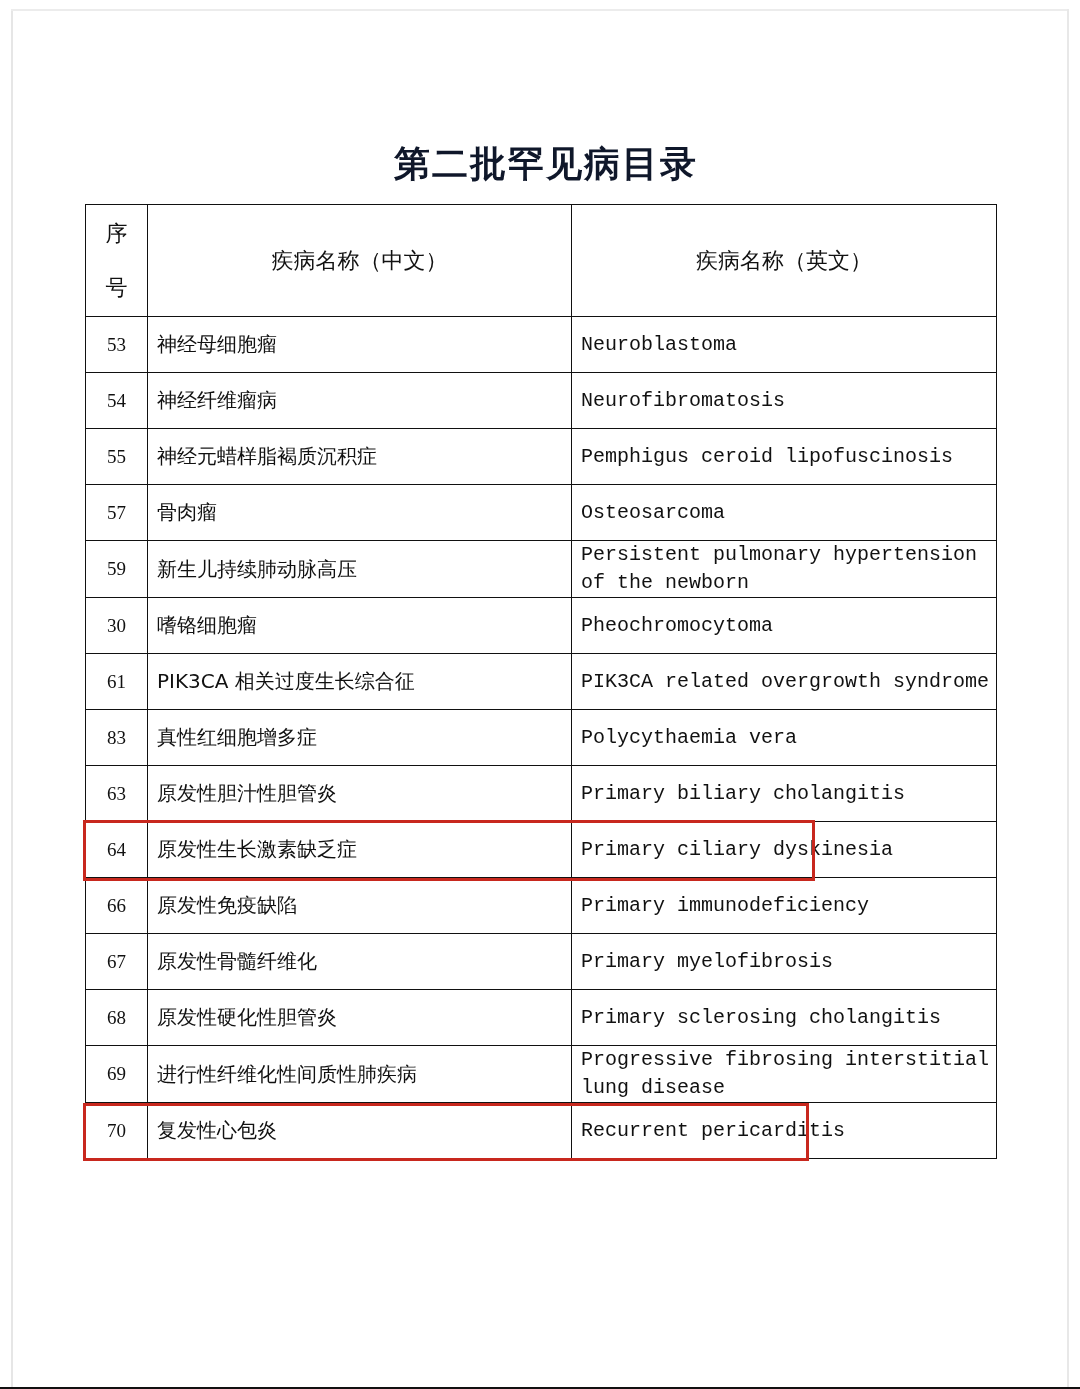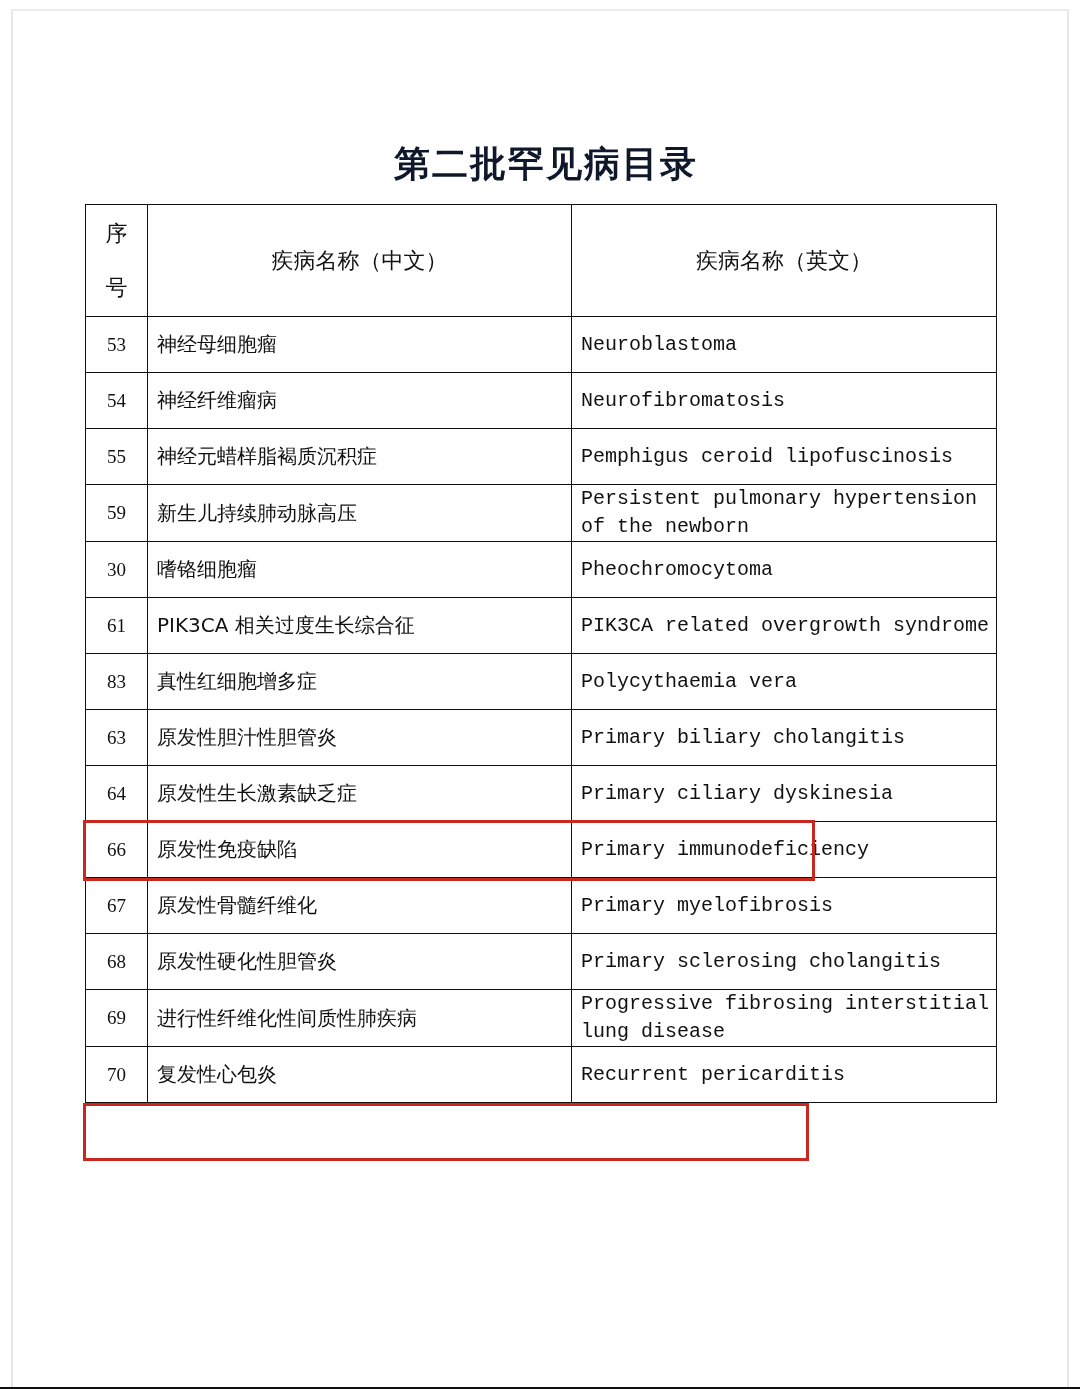--- a/index.html
+++ b/index.html
@@ -73,20 +73,25 @@
         <td class="num">54</td>
         <td class="cn">神经纤维瘤病</td>
         <td class="en">Neurofibromatosis</td>
       </tr>
     <tr class="row">
         <td class="num">55</td>
         <td class="cn">神经元蜡样脂褐质沉积症</td>
         <td class="en">Pemphigus ceroid lipofuscinosis</td>
       </tr>
     <tr class="row">
+        <td class="num">57</td>
+        <td class="cn">骨肉瘤</td>
+        <td class="en">Osteosarcoma</td>
+      </tr>
+    <tr class="row">
         <td class="num">59</td>
         <td class="cn">新生儿持续肺动脉高压</td>
         <td class="en">Persistent pulmonary hypertension of the newborn</td>
       </tr>
     <tr class="row">
         <td class="num">30</td>
         <td class="cn">嗜铬细胞瘤</td>
         <td class="en">Pheochromocytoma</td>
       </tr>
     <tr class="row">

